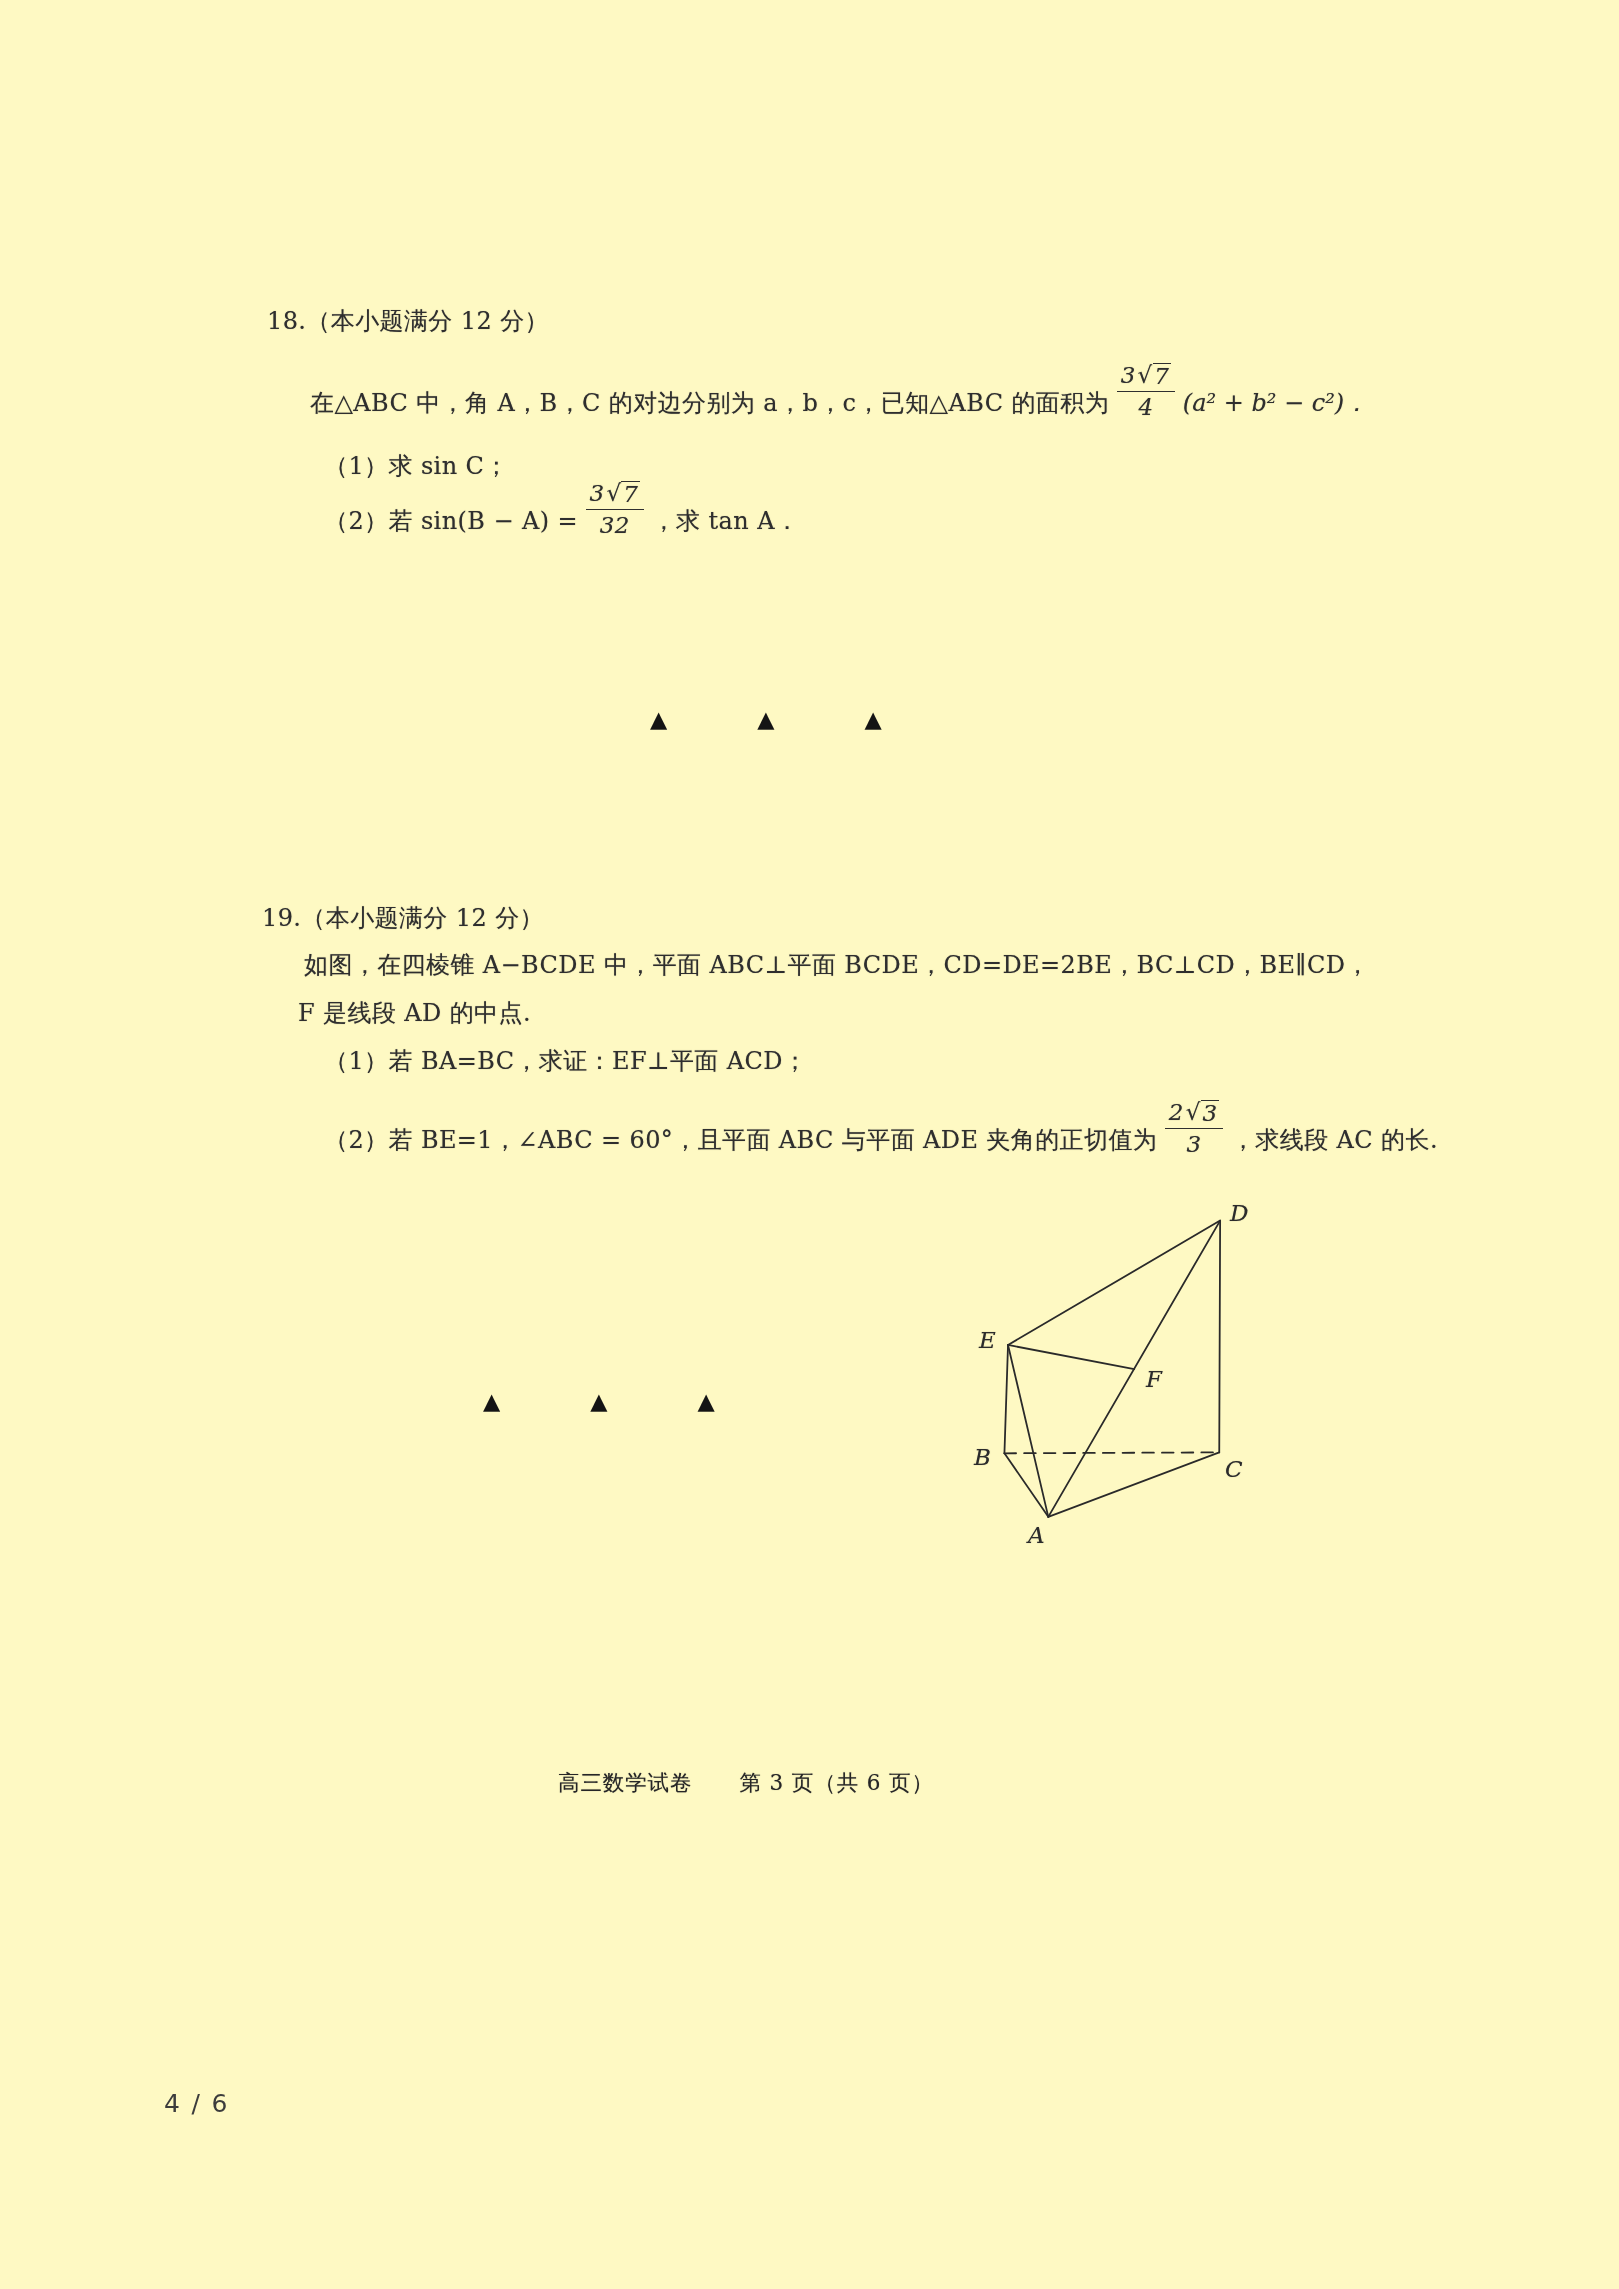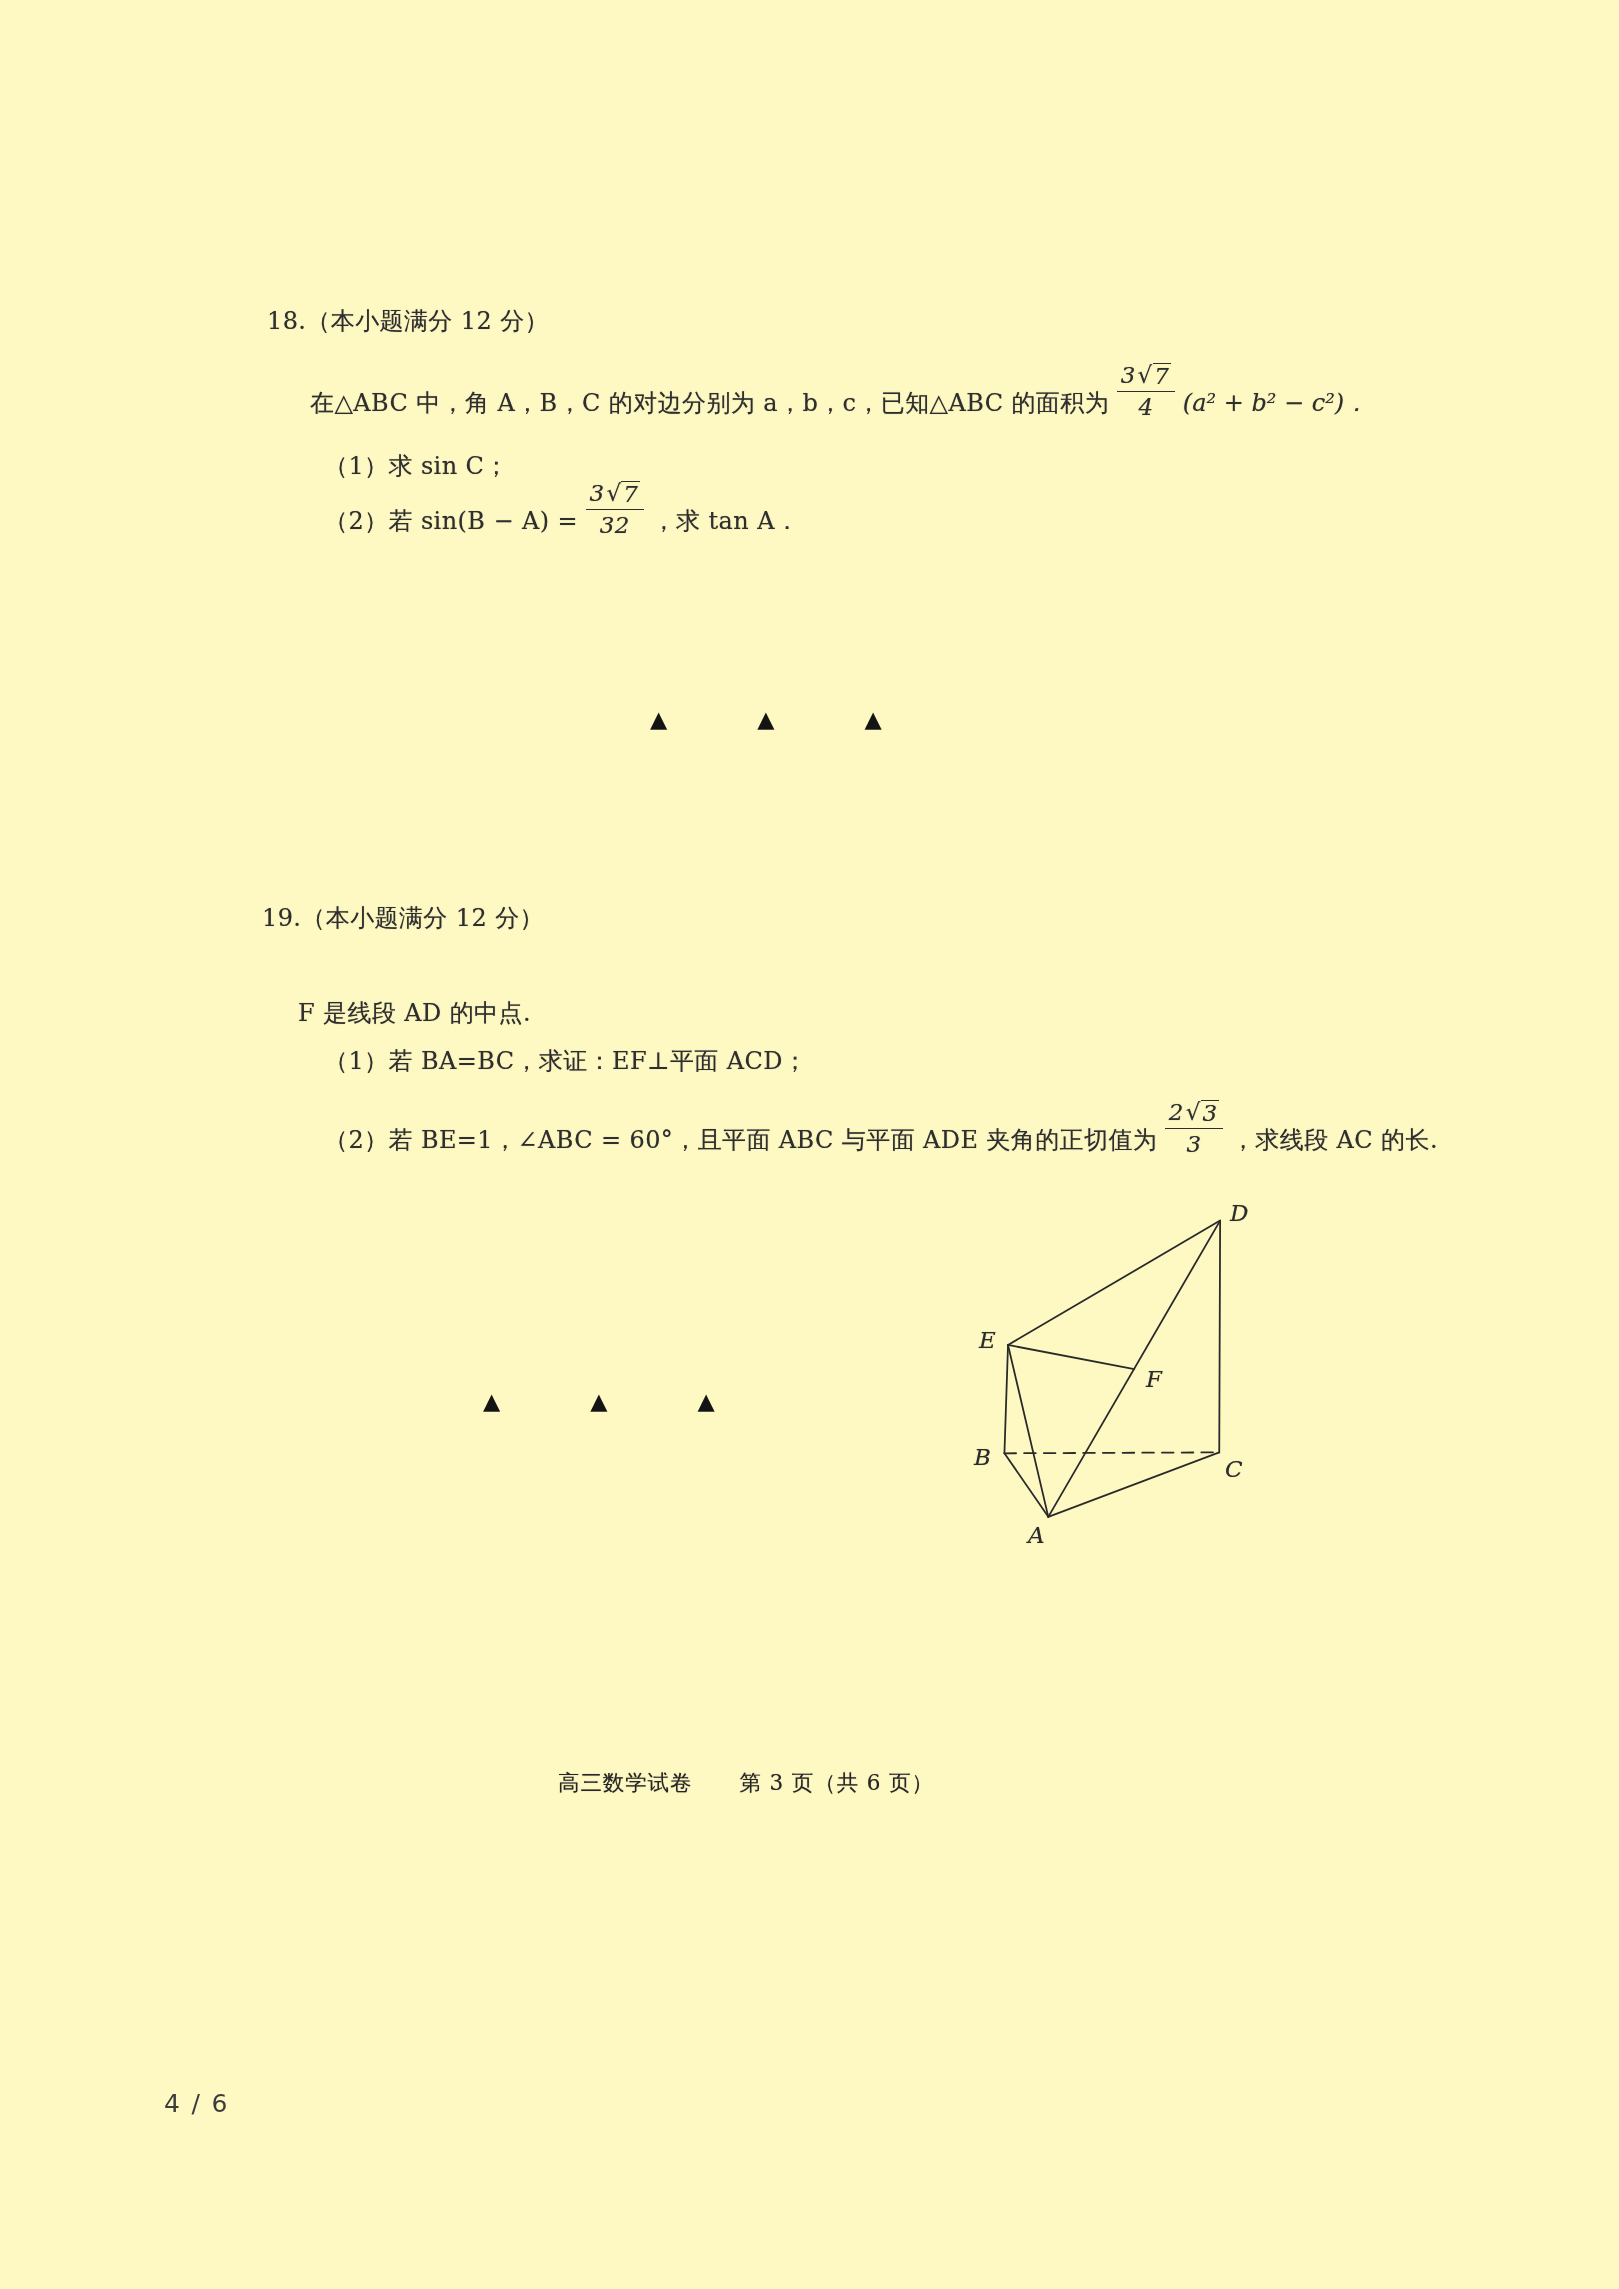--- a/index.html
+++ b/index.html
@@ -125,20 +125,21 @@
   </div>
 
   <div class="separator" style="left:650px; top:708px;">
     <span>▲</span>
     <span>▲</span>
     <span>▲</span>
   </div>
 
   <div class="line" style="left:262px; top:905px;">19.（本小题满分 12 分）</div>
 
+  <div class="line" style="left:304px; top:952px;">如图，在四棱锥 A−BCDE 中，平面 ABC⊥平面 BCDE，CD=DE=2BE，BC⊥CD，BE∥CD，</div>
 
   <div class="line" style="left:298px; top:1000px;text-align:right;">F 是线段 AD 的中点.</div>
 
   <div class="line" style="left:324px; top:1048px;">（1）若 BA=BC，求证：EF⊥平面 ACD；</div>
 
   <div class="mathrow" style="left:324px; top:1092px; height:64px;">
     <span>（2）若 BE=1，∠ABC = 60°，且平面 ABC 与平面 ADE 夹角的正切值为</span>
     <span class="frac">
       <span class="num">
         <span>2</span>

